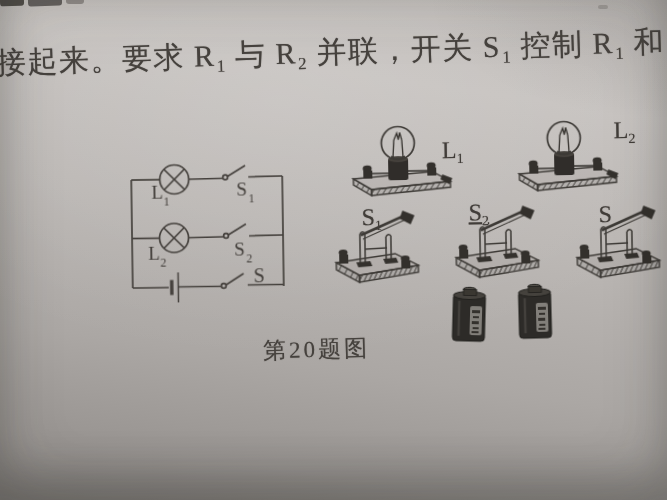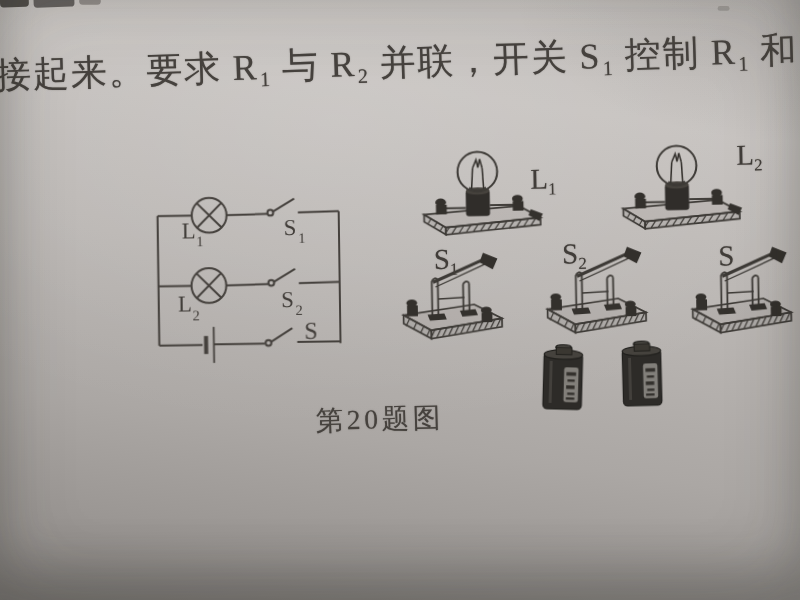--- a/index.html
+++ b/index.html
@@ -223,21 +223,21 @@
     <svg width="88" height="82" viewBox="0 0 88 82">
         <use href="#switch-shape"></use>
       </svg>
     <span class="plabel" style="left:29px;top:1px;"><span>S</span><span class="sub">1</span></span>
   </div>
 
   <div class="unit" style="left:453px;top:199px;width:88px;height:82px;transform:rotate(-1deg);">
     <svg width="88" height="82" viewBox="0 0 88 82">
         <use href="#switch-shape"></use>
       </svg>
-    <span class="plabel" style="left:16px;top:1px;"><span>S</span><span class="sub">2</span></span>
+    <span class="plabel" style="left:16px;top:1px;text-decoration:underline;"><span>S</span><span class="sub">2</span></span>
   </div>
 
   <div class="unit" style="left:574px;top:199px;width:88px;height:82px;transform:rotate(-1deg);">
     <svg width="88" height="82" viewBox="0 0 88 82">
         <use href="#switch-shape"></use>
       </svg>
     <span class="plabel" style="left:25px;top:3px;"><span>S</span><span class="sub"></span></span>
   </div>
 
   <div class="unit" style="left:451px;top:286px;width:36px;height:58px;transform:rotate(1.5deg);">

